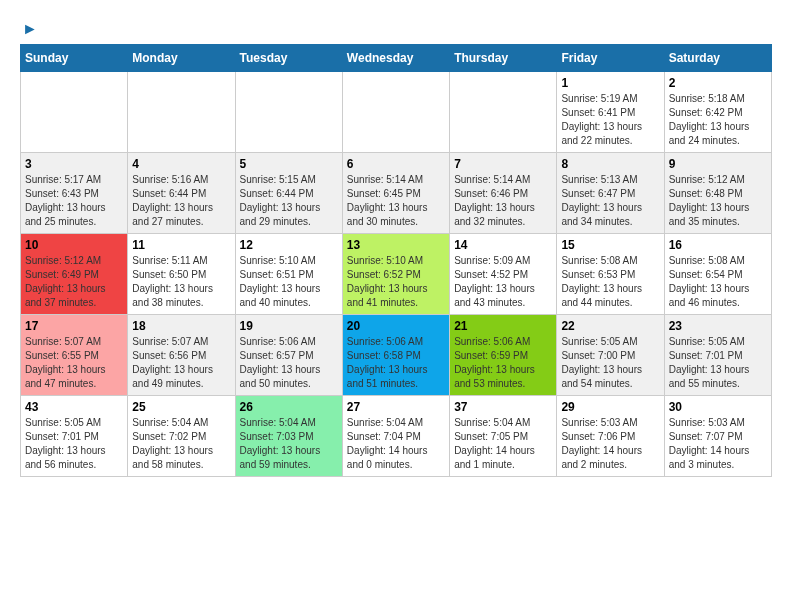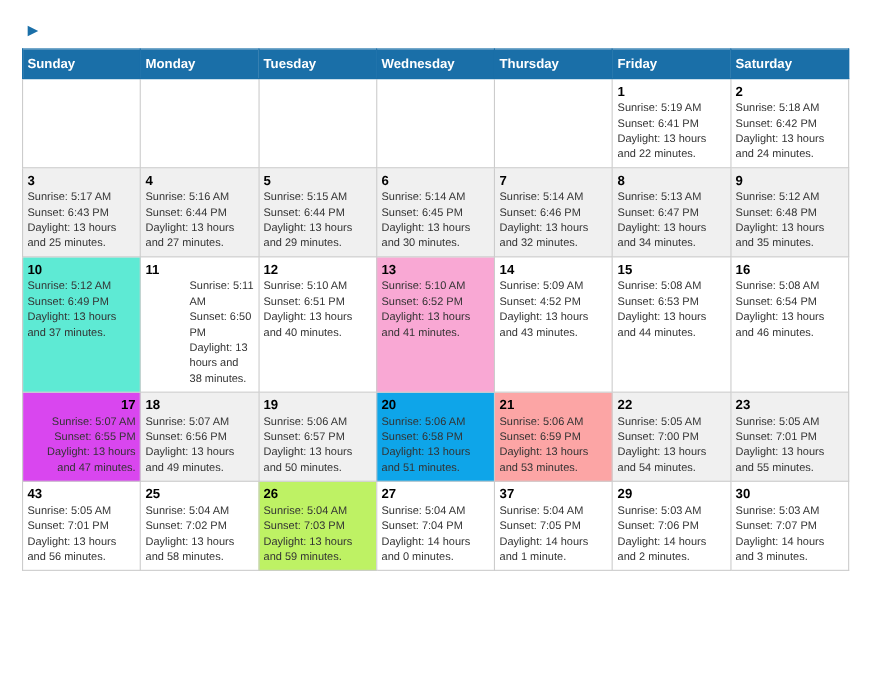--- a/index.html
+++ b/index.html
@@ -161,39 +161,39 @@
 Daylight: 13 hours and 34 minutes.</div>
         </td>
         <td style="background: rgb(240, 240, 240);">
           <span class="day-number">9</span>
           <div class="day-info" style="white-space: pre-line;">Sunrise: 5:12 AM
 Sunset: 6:48 PM
 Daylight: 13 hours and 35 minutes.</div>
         </td>
       </tr>
       <tr>
-        <td style="background: #5eead4;">
+        <td style="background: #ef4444;">
           <span class="day-number">10</span>
           <div class="day-info" style="white-space: pre-line;">Sunrise: 5:12 AM
 Sunset: 6:49 PM
 Daylight: 13 hours and 37 minutes.</div>
         </td>
         <td style="background: rgb(255, 255, 255);">
           <span class="day-number">11</span>
-          <div class="day-info" style="white-space: pre-line; margin-left: 40px;">Sunrise: 5:11 AM
+          <div class="day-info" style="white-space: pre-line;">Sunrise: 5:11 AM
 Sunset: 6:50 PM
 Daylight: 13 hours and 38 minutes.</div>
         </td>
         <td style="background: rgb(255, 255, 255);">
           <span class="day-number">12</span>
           <div class="day-info" style="white-space: pre-line;">Sunrise: 5:10 AM
 Sunset: 6:51 PM
 Daylight: 13 hours and 40 minutes.</div>
         </td>
-        <td style="background: #f9a8d4;">
+        <td style="background: #bef264;">
           <span class="day-number">13</span>
           <div class="day-info" style="white-space: pre-line;">Sunrise: 5:10 AM
 Sunset: 6:52 PM
 Daylight: 13 hours and 41 minutes.</div>
         </td>
         <td style="background: rgb(255, 255, 255);">
           <span class="day-number">14</span>
           <div class="day-info" style="white-space: pre-line;">Sunrise: 5:09 AM
 Sunset: 4:52 PM
 Daylight: 13 hours and 43 minutes.</div>
@@ -205,21 +205,21 @@
 Daylight: 13 hours and 44 minutes.</div>
         </td>
         <td style="background: rgb(255, 255, 255);">
           <span class="day-number">16</span>
           <div class="day-info" style="white-space: pre-line;">Sunrise: 5:08 AM
 Sunset: 6:54 PM
 Daylight: 13 hours and 46 minutes.</div>
         </td>
       </tr>
       <tr style="background: rgb(245, 245, 245);">
-        <td style="background: #d946ef; text-align: right;">
+        <td style="background: #fca5a5;">
           <span class="day-number">17</span>
           <div class="day-info" style="white-space: pre-line;">Sunrise: 5:07 AM
 Sunset: 6:55 PM
 Daylight: 13 hours and 47 minutes.</div>
         </td>
         <td style="background: rgb(240, 240, 240);">
           <span class="day-number">18</span>
           <div class="day-info" style="white-space: pre-line;">Sunrise: 5:07 AM
 Sunset: 6:56 PM
 Daylight: 13 hours and 49 minutes.</div>
@@ -229,21 +229,21 @@
           <div class="day-info" style="white-space: pre-line;">Sunrise: 5:06 AM
 Sunset: 6:57 PM
 Daylight: 13 hours and 50 minutes.</div>
         </td>
         <td style="background: #0ea5e9;">
           <span class="day-number">20</span>
           <div class="day-info" style="white-space: pre-line;">Sunrise: 5:06 AM
 Sunset: 6:58 PM
 Daylight: 13 hours and 51 minutes.</div>
         </td>
-        <td style="background: #fca5a5;">
+        <td style="background: #84cc16;">
           <span class="day-number">21</span>
           <div class="day-info" style="white-space: pre-line;">Sunrise: 5:06 AM
 Sunset: 6:59 PM
 Daylight: 13 hours and 53 minutes.</div>
         </td>
         <td style="background: rgb(240, 240, 240);">
           <span class="day-number">22</span>
           <div class="day-info" style="white-space: pre-line;">Sunrise: 5:05 AM
 Sunset: 7:00 PM
 Daylight: 13 hours and 54 minutes.</div>
@@ -261,21 +261,21 @@
           <div class="day-info" style="white-space: pre-line;">Sunrise: 5:05 AM
 Sunset: 7:01 PM
 Daylight: 13 hours and 56 minutes.</div>
         </td>
         <td style="background: rgb(255, 255, 255);">
           <span class="day-number">25</span>
           <div class="day-info" style="white-space: pre-line;">Sunrise: 5:04 AM
 Sunset: 7:02 PM
 Daylight: 13 hours and 58 minutes.</div>
         </td>
-        <td style="background: #bef264;">
+        <td style="background: #86efac;">
           <span class="day-number">26</span>
           <div class="day-info" style="white-space: pre-line;">Sunrise: 5:04 AM
 Sunset: 7:03 PM
 Daylight: 13 hours and 59 minutes.</div>
         </td>
         <td style="background: rgb(255, 255, 255);">
           <span class="day-number">27</span>
           <div class="day-info" style="white-space: pre-line;">Sunrise: 5:04 AM
 Sunset: 7:04 PM
 Daylight: 14 hours and 0 minutes.</div>

